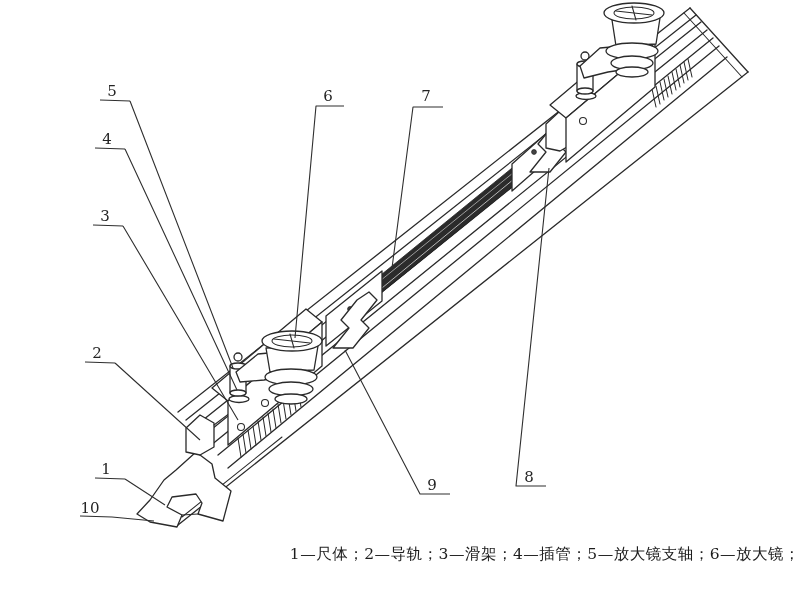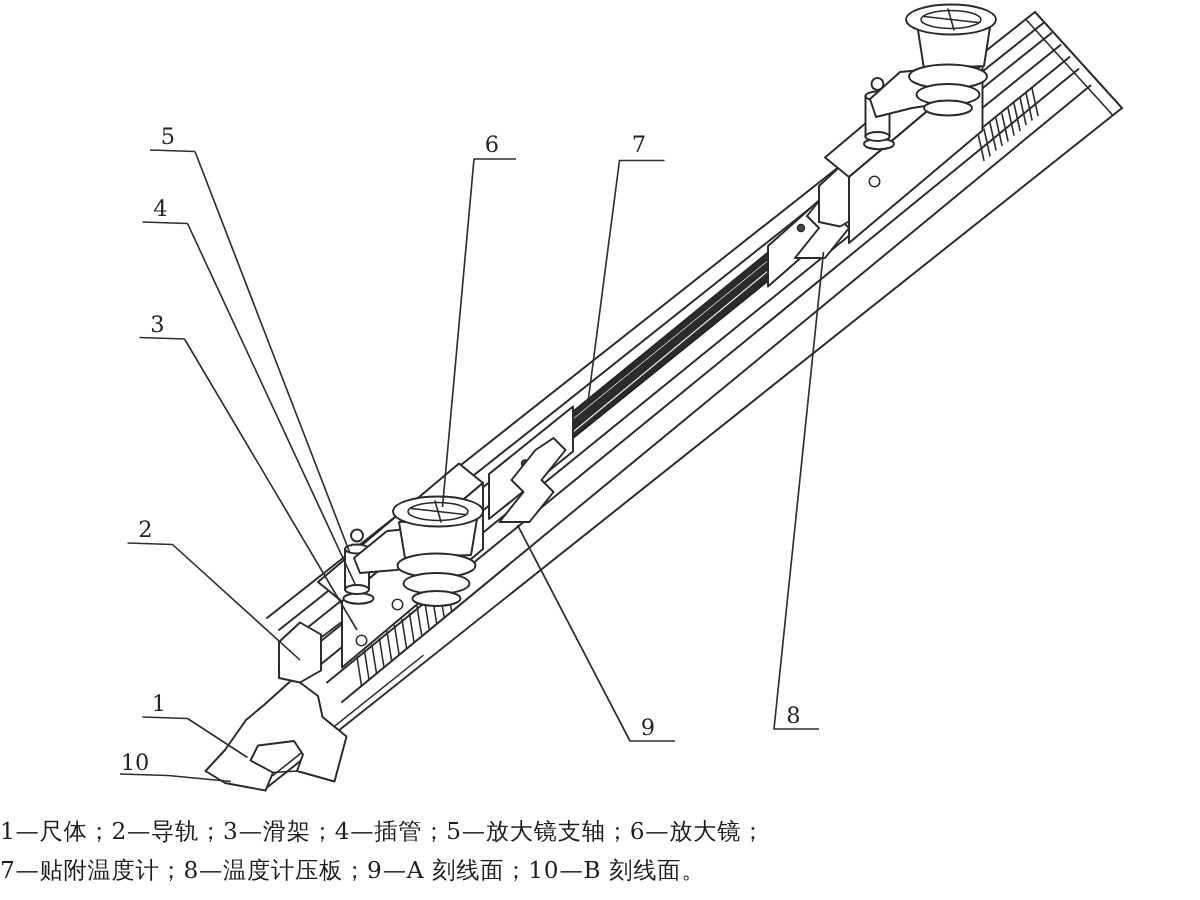--- a/index.html
+++ b/index.html
@@ -1,20 +1,20 @@
 <!DOCTYPE html>
 <html><head>
 <meta charset="utf-8">
 <style>
   html,body{margin:0;padding:0;}
   body{width:800px;height:600px;background:#ffffff;overflow:hidden;
        font-family:"DejaVu Serif","Liberation Serif",serif;}
   .page{position:relative;width:800px;height:600px;background:#ffffff;}
   .figure-svg{position:absolute;left:0;top:0;}
-  .caption{position:absolute;left:0;top:541px;width:800px;text-align:left;
+  .caption{position:absolute;left:0;top:541px;width:800px;text-align:right;
            color:#1d1d1d;font-size:15.5px;line-height:26px;letter-spacing:0.5px;}
   .caption div{white-space:nowrap;}
   svg text{font-family:"DejaVu Serif","Liberation Serif",serif;font-size:15px;fill:#242424;}
   .ln{stroke:#2a2a2a;stroke-width:1.3;fill:none;stroke-linecap:round;stroke-linejoin:round;}
   .thin{stroke:#2a2a2a;stroke-width:1.05;fill:none;stroke-linecap:round;}
   .wfill{fill:#ffffff;stroke:#2a2a2a;stroke-width:1.3;stroke-linejoin:round;}
   .leader{stroke:#2f2f2f;stroke-width:1.1;fill:none;stroke-linejoin:round;}
 </style>
 </head>
 <body>
@@ -176,16 +176,15 @@
       <text x="90" y="513">10</text>
       <text x="328" y="101">6</text>
       <text x="426" y="101">7</text>
       <text x="432" y="490">9</text>
       <text x="529" y="482">8</text>
     </g>
   </svg>
 
   <div class="caption">
     <div>1—尺体；2—导轨；3—滑架；4—插管；5—放大镜支轴；6—放大镜；</div>
-    <div>7—贴附温度计；8—温度计压板；9—A 刻线面；10—B 刻线面。</div>
   </div>
 
 </div>
 
 </body></html>

